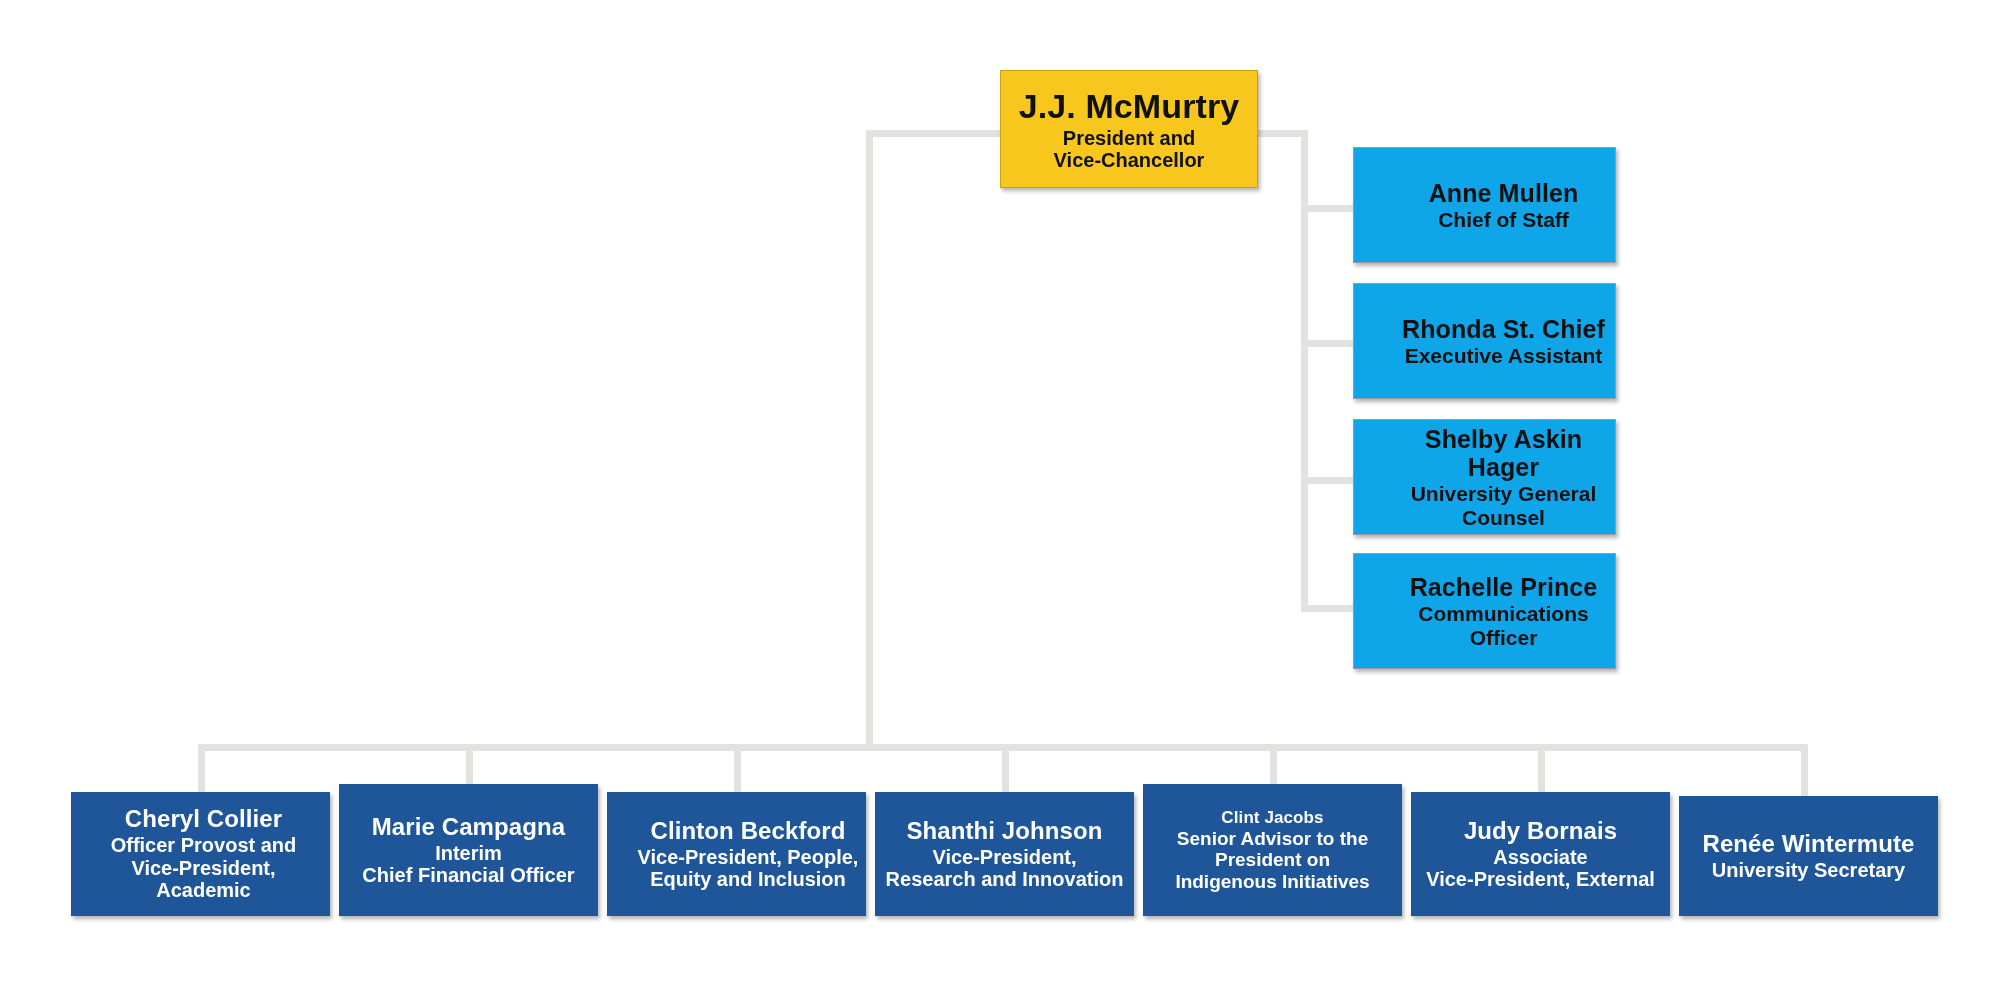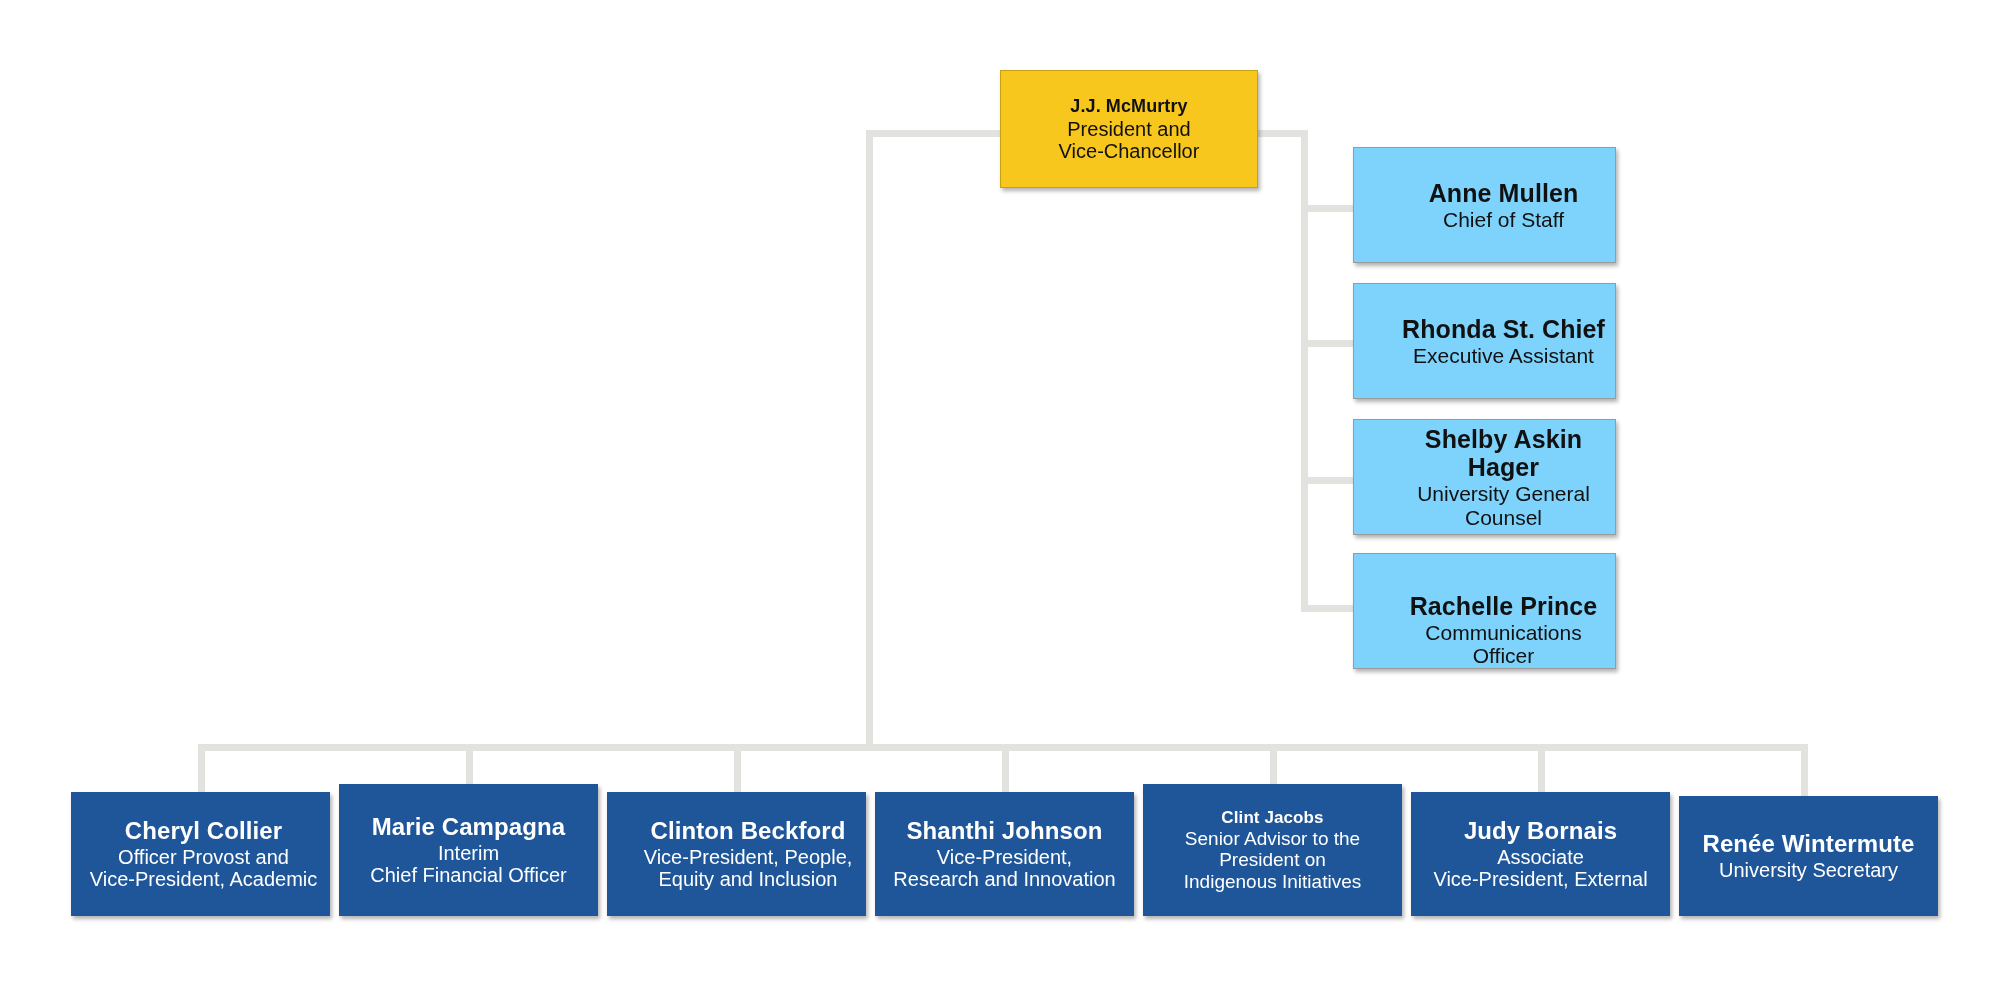--- a/index.html
+++ b/index.html
@@ -38,37 +38,37 @@
     justify-content: center;
     text-align: center;
     line-height: 1.12;
     overflow: hidden;
   }
   .node .nm {
     font-weight: bold;
     letter-spacing: 0.1px;
   }
   .node .ttl {
-    font-weight: normal;
+    font-weight: bold;
   }
   .node .ttl div { display: block; }
 
   
   .node-president {
     background: #f7c71d;
     border: 1px solid #c9a010;
     box-shadow: 2px 3px 4px rgba(0,0,0,0.30);
     color: #111111;
   }
-  .node-president .nm { font-size: 18px; margin-bottom: 2px; }
+  .node-president .nm { font-size: 34px; margin-bottom: 2px; }
   .node-president .ttl { font-size: 20px; }
 
   
   .node-staff {
-    background: #7dd3fc;
+    background: #0ea5e9;
     border: 1px solid #9a9a9a;
     box-shadow: 2px 3px 4px rgba(0,0,0,0.30);
     color: #111111;
     padding-left: 38px;
   }
   .node-staff .nm { font-size: 25px; margin-bottom: 1px; }
   .node-staff .ttl { font-size: 21px; }
 
   
   .node-exec {
@@ -131,21 +131,21 @@
     </div>
   </div>
 
   <div class="node node-staff" style="left:1353px; top:419px; width:263px; height:116px;">
     <div class="nm">Shelby Askin Hager</div>
     <div class="ttl">
       <div>University General Counsel</div>
     </div>
   </div>
 
-  <div class="node node-staff" style="left:1353px; top:553px; width:263px; height:116px;justify-content:flex-end;">
+  <div class="node node-staff" style="left:1353px; top:553px; width:263px; height:116px;">
     <div class="nm">Rachelle Prince</div>
     <div class="ttl">
       <div>Communications Officer</div>
     </div>
   </div>
 
   <div class="node node-exec" style="left:71px; top:792px; width:259px; height:124px;padding-left:12px;">
     <div class="nm">Cheryl Collier</div>
     <div class="ttl">
       <div>Officer Provost and</div>

